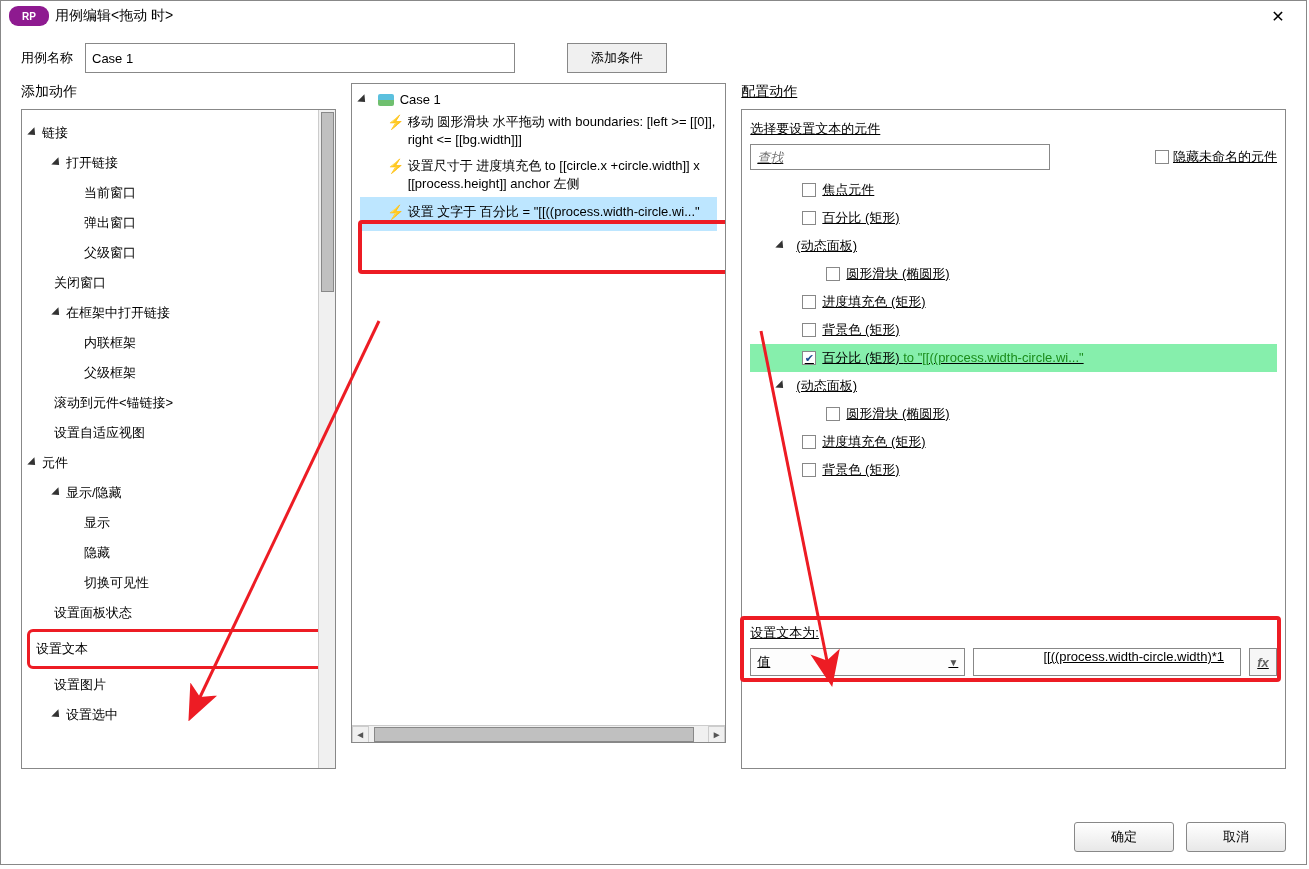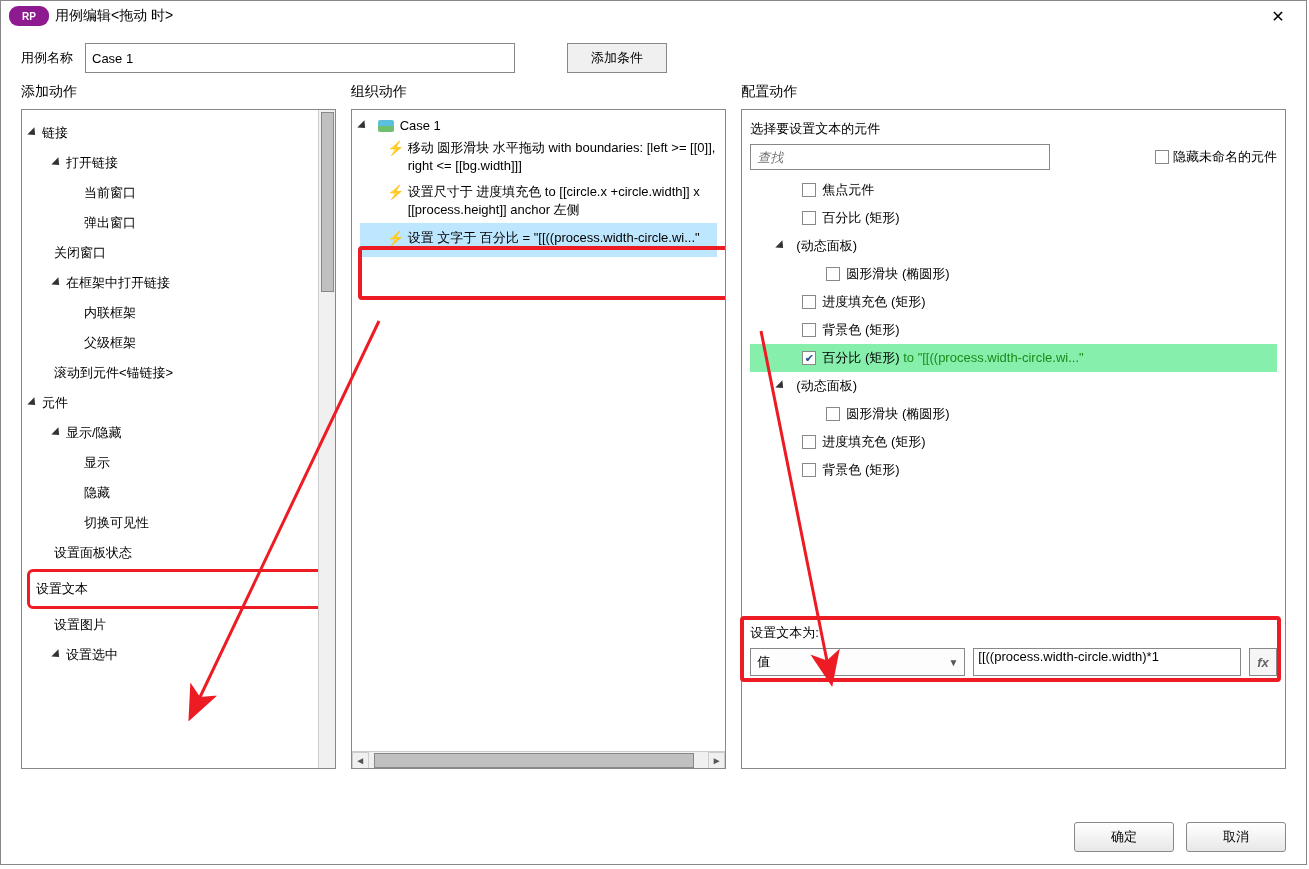--- a/index.html
+++ b/index.html
@@ -14,21 +14,21 @@
 .case-name-input { width: 430px; height: 30px; border: 1px solid #888; padding: 0 6px; }
 .add-cond-btn { width: 100px; height: 30px; border: 1px solid #888; background: #f0f0f0; cursor:pointer; margin-left: 40px;}
 .cols { display: flex; padding: 0 20px; gap: 15px; }
 .col { display: flex; flex-direction: column; }
 .col-header { height: 26px; font-size: 14px; padding-bottom: 4px;}
 .panel { border: 1px solid #888; background: #fff; position: relative; }
 .col1 { width: 335px; }
 .col1 .panel { height: 660px; overflow: hidden; }
 .col2 { width: 400px; }
 .col2 .panel { height: 660px; overflow: hidden; position:relative;}
-.col3 { width: 580px; }
+.col3 { width: 580px; text-decoration: underline; }
 .col3 .panel { height: 660px; overflow: visible; padding: 10px 8px; }
 .tree { padding: 8px 4px; line-height: 26px; overflow-y: auto; height: 100%; }
 .tree .node { white-space: nowrap; cursor: pointer; padding: 2px 2px; display:flex; align-items:center;}
 .caret { display:inline-block; width:0; height:0; border-left:6px solid #333; border-top:5px solid transparent; border-bottom:5px solid transparent; margin-right:6px; transform: rotate(45deg); flex-shrink:0;}
 .tree .l0 { padding-left: 4px; }
 .tree .l1 { padding-left: 28px; }
 .tree .l2 { padding-left: 58px; }
 .sel-red { border: 3px solid #ed1c24; border-radius: 6px; padding: 4px 6px !important; margin: 1px; }
 .vscroll { position:absolute; right:0; top:0; width:17px; height:100%; background:#f0f0f0; border-left:1px solid #ccc;}
 .vscroll .thumb { position:absolute; left:2px; width:13px; background:#c0c0c0; border:1px solid #888;}
@@ -55,21 +55,21 @@
 .wnode { display:flex; align-items:center; gap:6px; padding:3px 2px; cursor:pointer; line-height:22px;}
 .wnode.sel { background:#86efac;}
 .wnode .g { color:#1a8c1a;}
 .wnode .wl0 { width:20px;} .wnode .wl1 { width:44px;} .wnode .wl2 { width:68px;}
 .set-text-section { margin-top: 20px; position:relative;}
 .set-text-red { position:absolute; left:-10px; right:-4px; top:-8px; bottom:-6px; border:4px solid #ed1c24; border-radius:4px; pointer-events:none;}
 .set-row { display:flex; gap:8px; margin-top:6px;}
 .dd { height:28px; border:1px solid #888; display:flex; align-items:center; padding:0 6px; gap:6px; background:#fdfdfd;}
 .dd .arrow-dn { margin-left:auto; font-size:10px; color:#555;}
 .val-dd { width: 215px;}
-.expr-input { flex:1; height:28px; border:1px solid #888; padding:0 4px; overflow:hidden; white-space:nowrap;}
+.expr-input { flex:1; height:28px; border:1px solid #888; padding:0 16px; overflow:hidden; white-space:nowrap;text-align:right;}
 .fx { width:28px; height:28px; border:1px solid #888; display:flex; align-items:center; justify-content:center; font-style:italic; font-weight:bold; color:#666; cursor:pointer; background:#f6f6f6;}
 .dlg-buttons { position:absolute; right:20px; bottom:12px; display:flex; gap:12px;}
 .dlg-buttons button { width:100px; height:30px; border:1px solid #888; background:linear-gradient(#fff,#e8e8e8); cursor:pointer; border-radius:3px;}
 svg.arrow-overlay { position:absolute; left:0; top:0; pointer-events:none; }
 </style>
 </head>
 <body>
 
 <div class="window">
 
@@ -98,35 +98,41 @@
           <div class="node l1">
               <span class="caret"></span>
               <span>打开链接</span>
             </div>
           <div class="node l2">
               <span>当前窗口</span>
             </div>
           <div class="node l2">
               <span>弹出窗口</span>
             </div>
+          <div class="node l2">
+              <span>父级窗口</span>
+            </div>
           <div class="node l1">
               <span>关闭窗口</span>
             </div>
           <div class="node l1">
               <span class="caret"></span>
               <span>在框架中打开链接</span>
             </div>
           <div class="node l2">
               <span>内联框架</span>
             </div>
           <div class="node l2">
               <span>父级框架</span>
             </div>
           <div class="node l1">
               <span>滚动到元件&lt;锚链接&gt;</span>
+            </div>
+          <div class="node l1">
+              <span>设置自适应视图</span>
             </div>
           <div class="node l0">
               <span class="caret"></span>
               <span>元件</span>
             </div>
           <div class="node l1">
               <span class="caret"></span>
               <span>显示/隐藏</span>
             </div>
           <div class="node l2">
@@ -152,21 +158,20 @@
               <span>设置选中</span>
             </div>
         </div>
         <div class="vscroll">
             <div class="thumb" style="top:2px; height:180px;"></div>
           </div>
       </div>
     </div>
 
     <div class="col col2">
-      <div class="col-header">组织动作</div>
       <div class="panel">
         <div class="inner">
           <div class="case-hdr">
             <span class="caret"></span>
               <span class="case-icon"></span>
             <span>Case 1</span>
           </div>
           <div class="act">
             <span class="bolt">⚡</span>
             <span class="txt"><span>移动 </span><span class="g">圆形滑块 水平拖动 with boundaries: [left &gt;= [[0]], right &lt;= [[bg.width]]]</span></span>

